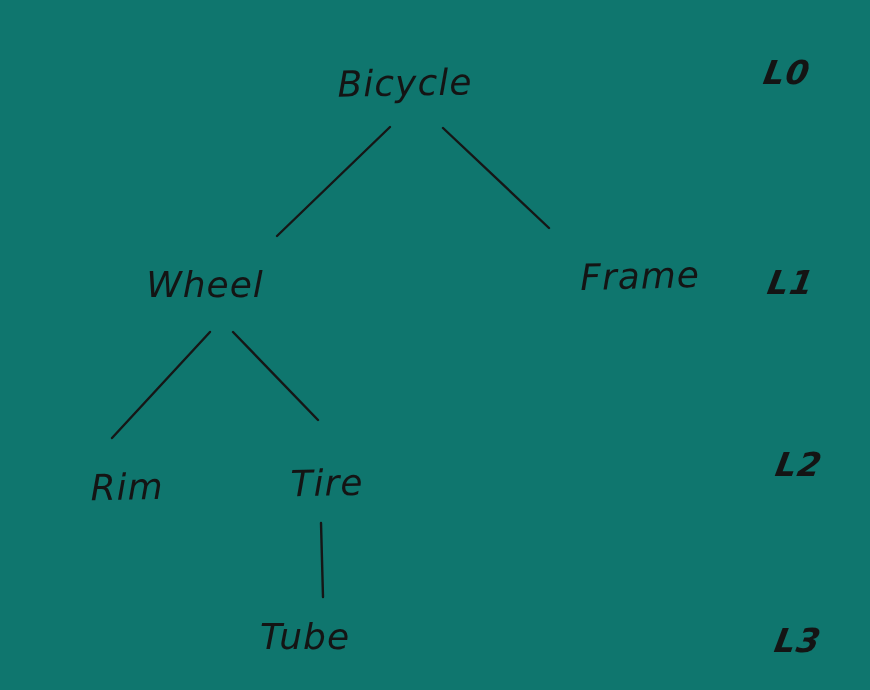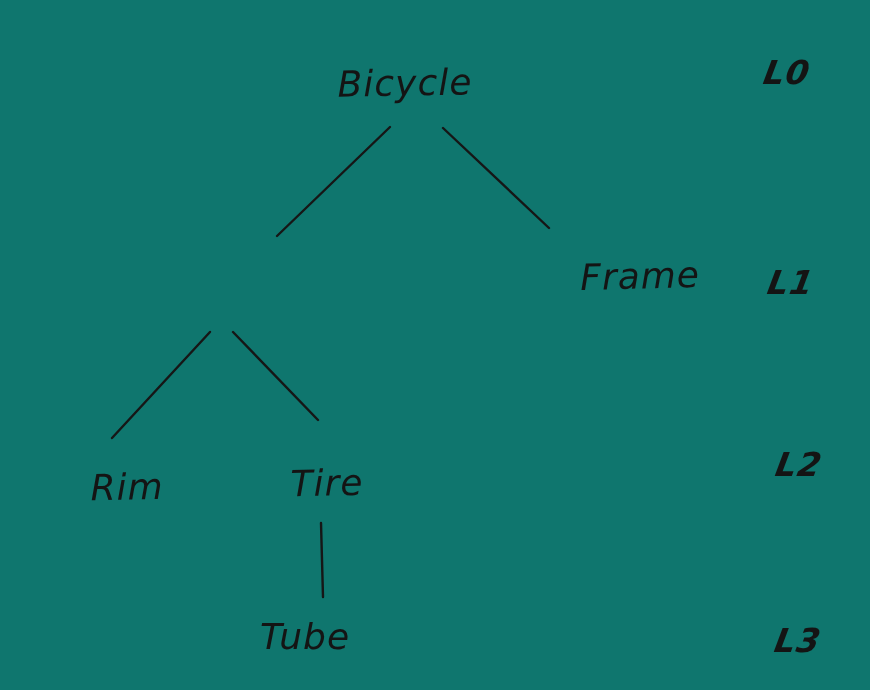--- a/index.html
+++ b/index.html
@@ -56,20 +56,21 @@
   <svg class="edges" viewBox="0 0 870 690" xmlns="http://www.w3.org/2000/svg">
     <path d="M390,127 L277,236"></path>
     <path d="M443,128 L549,228"></path>
     <path d="M210,332 L112,438"></path>
     <path d="M233,332 L318,420"></path>
     <path d="M321,523 L323,597"></path>
   </svg>
 
   <div class="node" style="left:405px; top:83px; --rot:-1deg;">Bicycle</div>
 
+  <div class="node" style="left:205px; top:284px; --rot:0deg;">Wheel</div>
 
   <div class="node" style="left:640px; top:276px; --rot:-1.5deg;">Frame</div>
 
   <div class="node" style="left:127px; top:487px; --rot:-1deg;">Rim</div>
 
   <div class="node" style="left:327px; top:483px; --rot:-1deg;">Tire</div>
 
   <div class="node" style="left:305px; top:636px;text-align:center; --rot:0deg;">Tube</div>
 
   <div class="level-label" style="left:787px; top:72px; --rot:0deg;">L0</div>

